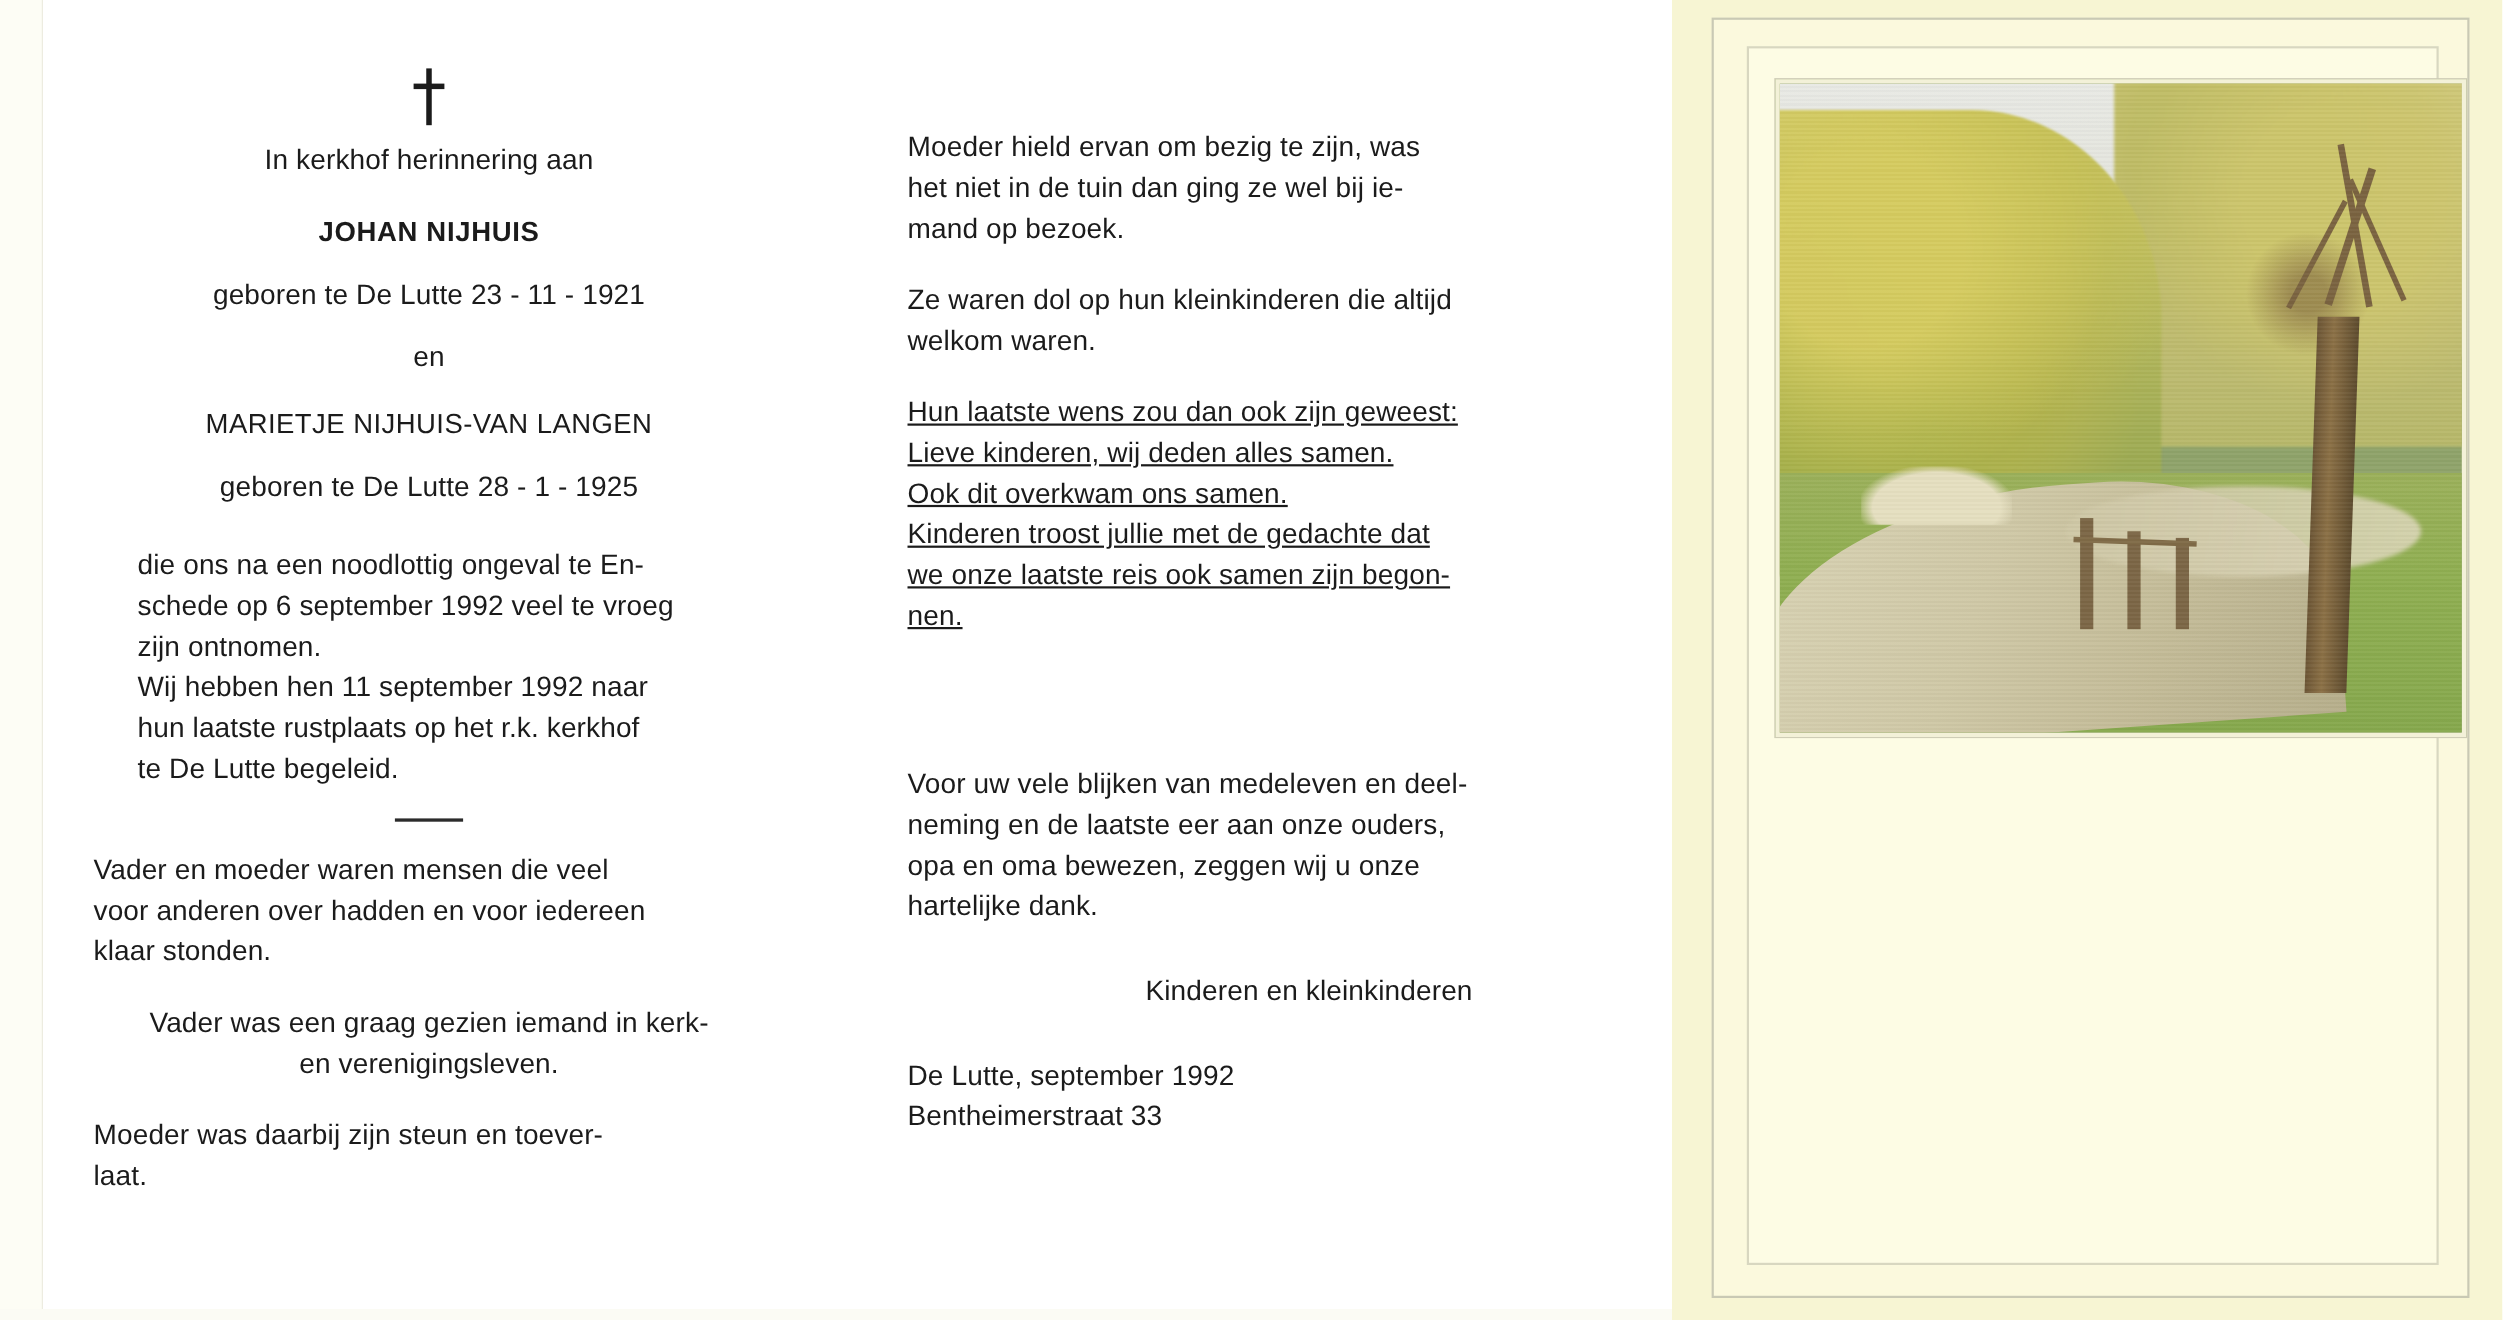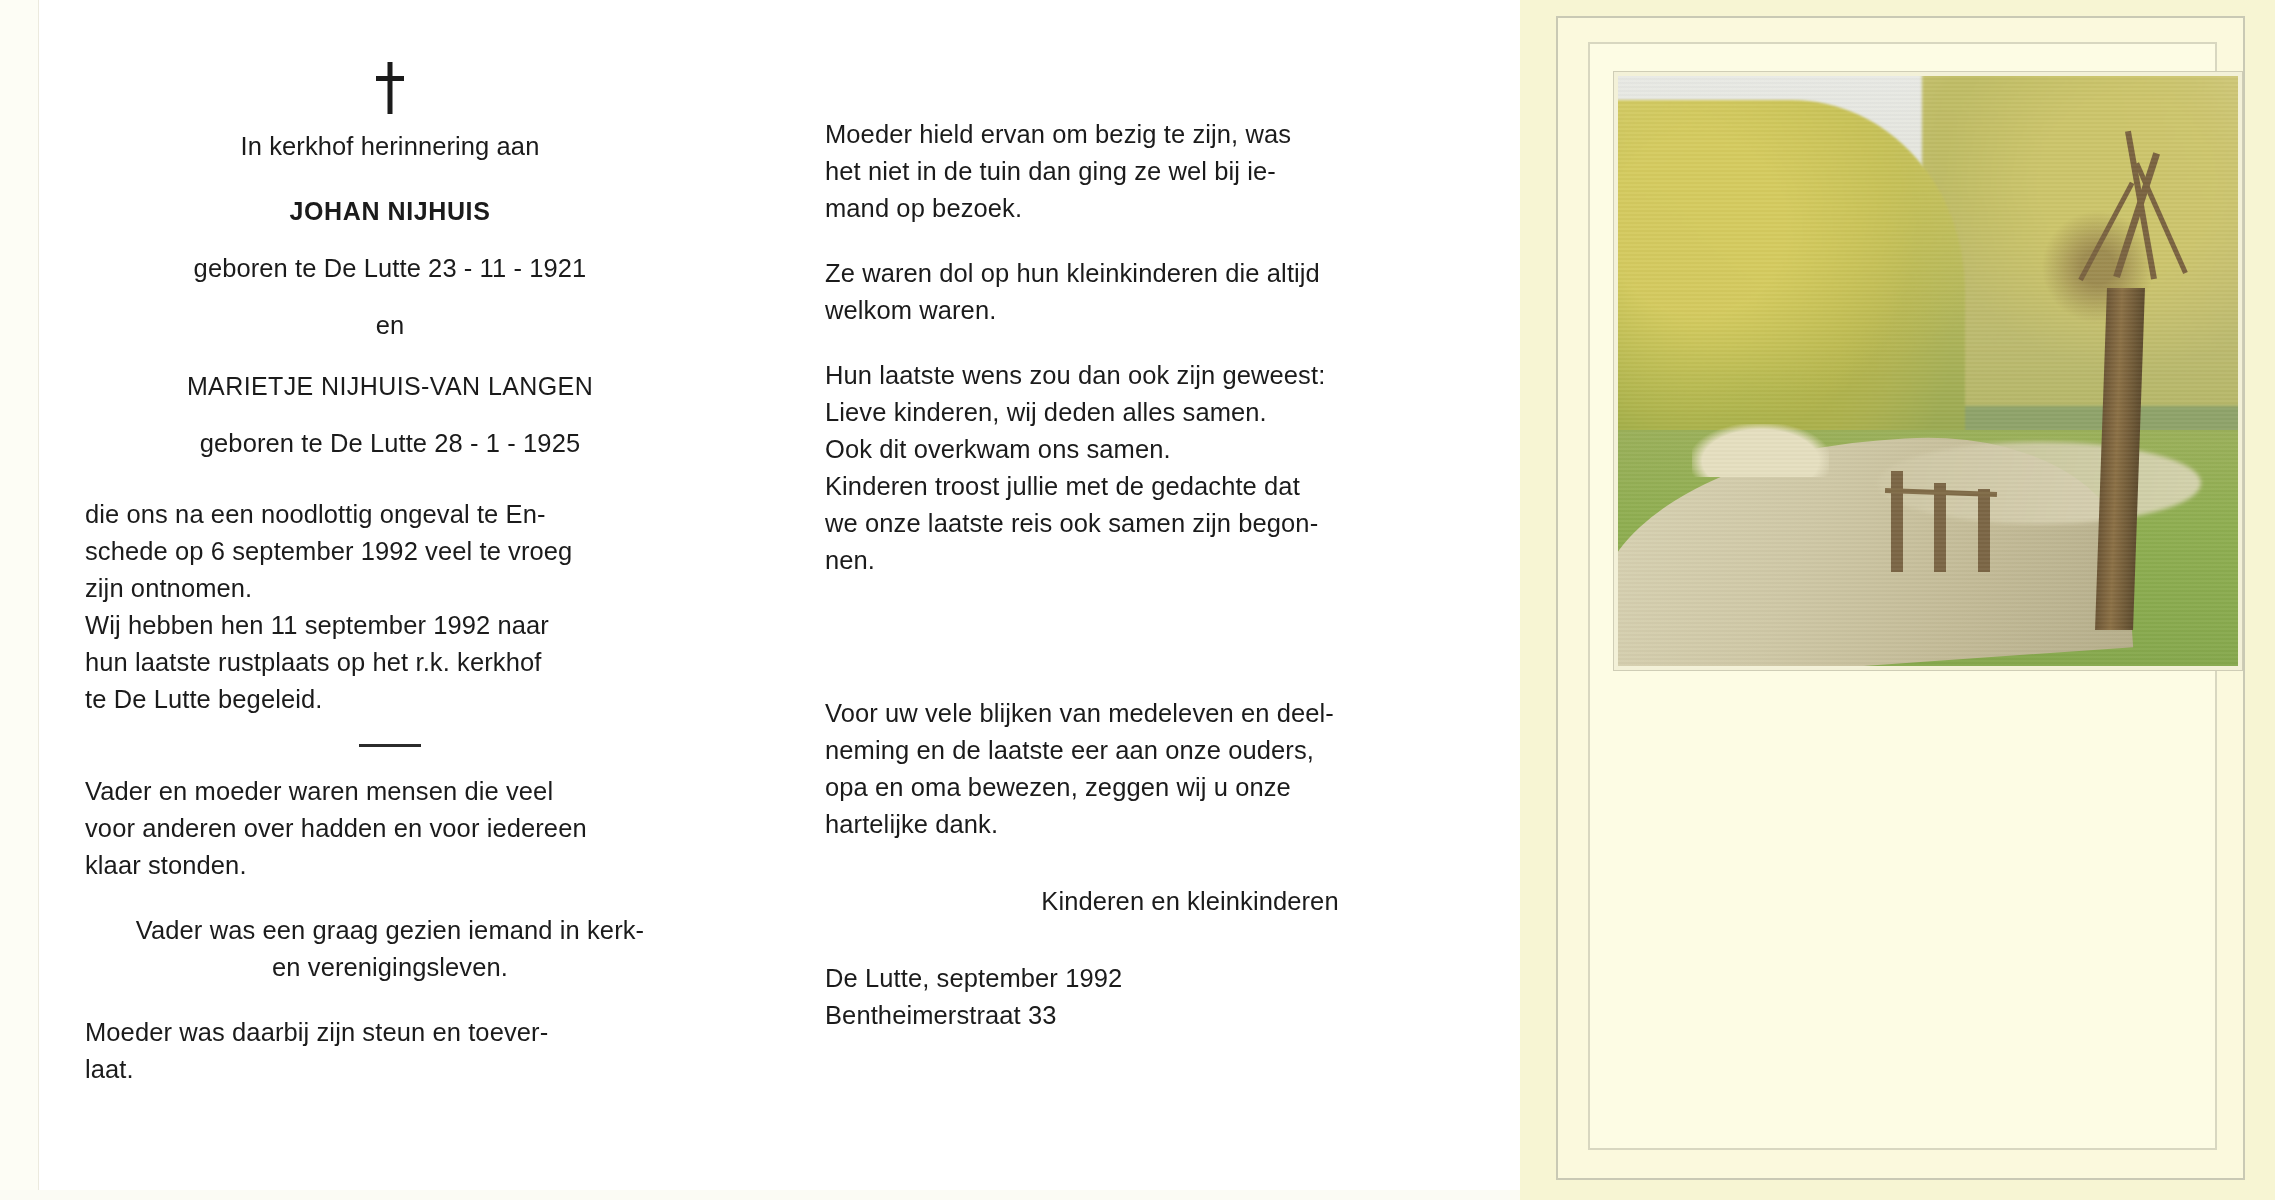--- a/index.html
+++ b/index.html
@@ -277,21 +277,21 @@
       <div class="sp-20"></div>
       <div class="centered">en</div>
 
       <div class="sp-24"></div>
       <div class="name-big">MARIETJE NIJHUIS-VAN LANGEN</div>
 
       <div class="sp-20"></div>
       <div class="centered">geboren te De Lutte 28 - 1 - 1925</div>
 
       <div class="sp-34"></div>
-      <pre class="para" style="font:inherit;white-space:pre-wrap;">die ons na een noodlottig ongeval te En-
+      <pre class="para" style="font:inherit;white-space:pre-wrap;margin-left:40px;">die ons na een noodlottig ongeval te En-
 schede op 6 september 1992 veel te vroeg
 zijn ontnomen.
 Wij hebben hen 11 september 1992 naar
 hun laatste rustplaats op het r.k. kerkhof
 te De Lutte begeleid.</pre>
 
       <div class="rule"></div>
 
       <pre class="para" style="font:inherit;white-space:pre-wrap;">Vader en moeder waren mensen die veel
 voor anderen over hadden en voor iedereen
@@ -308,21 +308,21 @@
       <div class="sp-76"></div>
       <div class="sp-12"></div>
       <div class="sp-28"></div>
       <pre class="para" style="font:inherit;white-space:pre-wrap;">Moeder hield ervan om bezig te zijn, was
 het niet in de tuin dan ging ze wel bij ie-
 mand op bezoek.</pre>
       <div class="sp-28"></div>
       <pre class="para" style="font:inherit;white-space:pre-wrap;">Ze waren dol op hun kleinkinderen die altijd
 welkom waren.</pre>
       <div class="sp-28"></div>
-      <pre class="para" style="font:inherit;white-space:pre-wrap;">Hun laatste wens zou dan ook zijn geweest:
+      <pre class="para" style="font:inherit;white-space:pre-wrap;text-decoration:underline;">Hun laatste wens zou dan ook zijn geweest:
 Lieve kinderen, wij deden alles samen.
 Ook dit overkwam ons samen.
 Kinderen troost jullie met de gedachte dat
 we onze laatste reis ook samen zijn begon-
 nen.</pre>
       <div class="sp-76"></div>
       <div class="sp-40"></div>
       <pre class="para" style="font:inherit;white-space:pre-wrap;">Voor uw vele blijken van medeleven en deel-
 neming en de laatste eer aan onze ouders,
 opa en oma bewezen, zeggen wij u onze

